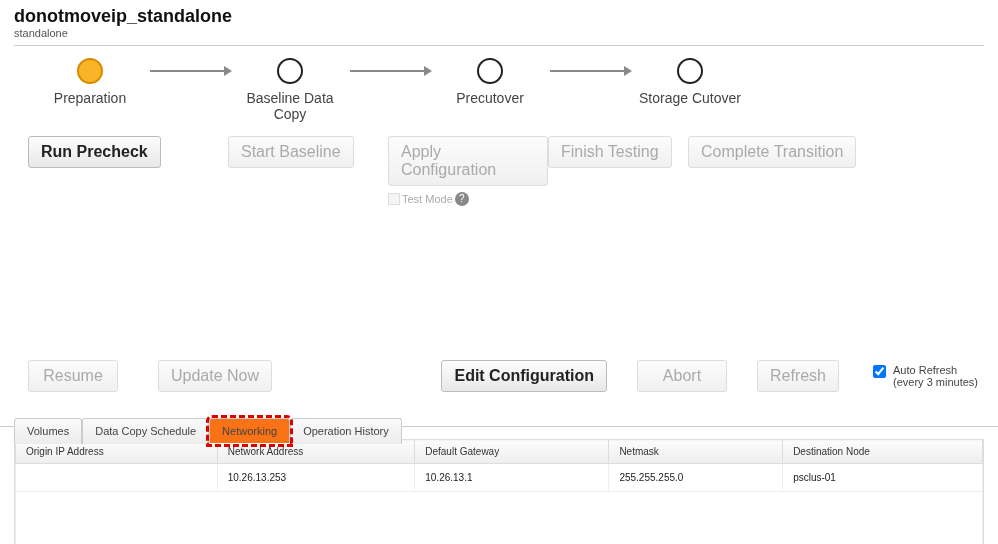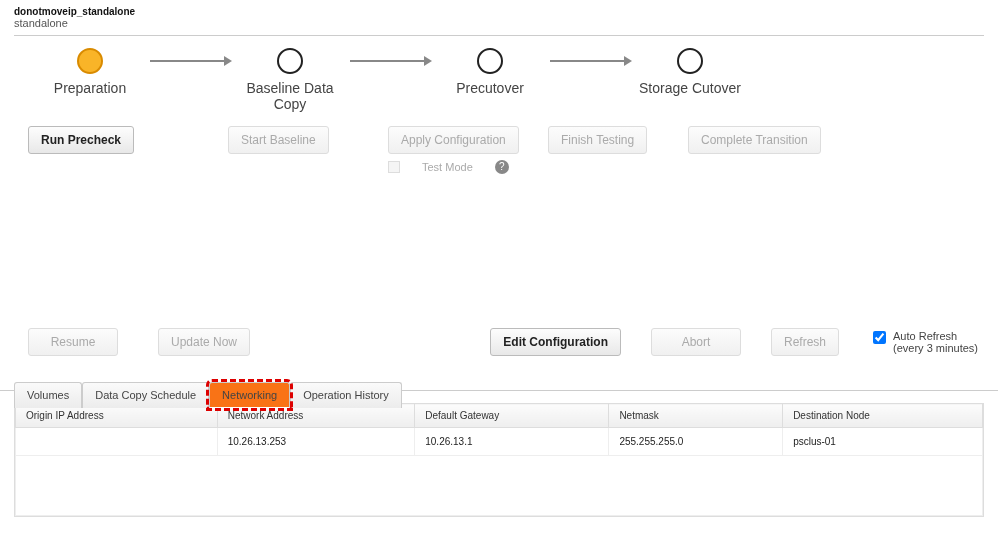--- a/index.html
+++ b/index.html
@@ -10,21 +10,21 @@
     font-size: 12px;
     color: #333;
     background: #fff;
     width: 998px;
   }
   .header {
     padding: 6px 14px 2px 14px;
   }
   .title {
     font-weight: bold;
-    font-size: 10px;
+    font-size: 18px;
     color: #111;
   }
   .subtitle {
     font-size: 11px;
     color: #555;
     padding-bottom: 4px;
   }
   .hr { border-top: 1px solid #ccc; margin: 0 14px; }
 
   .workflow {
@@ -83,39 +83,39 @@
   .btn-row .slot.s3 { width: 160px; position: relative; }
   .btn-row .slot.s4 { width: 140px; }
   .btn-row .slot.s5 { width: 180px; }
 
   .btn {
     display: inline-block;
     padding: 6px 12px;
     border: 1px solid #bbb;
     border-radius: 3px;
     background: linear-gradient(#fdfdfd, #e8e8e8);
-    font-size: 12px;
+    font-size: 16px;
     color: #222;
     cursor: pointer;
     font-weight: bold;
   }
   .btn.disabled {
     color: #aaa;
     border-color: #ddd;
     background: linear-gradient(#fcfcfc, #f0f0f0);
     cursor: default;
     font-weight: normal;
   }
   .testmode {
     margin-top: 6px;
     font-size: 11px;
     color: #aaa;
     display: flex;
     align-items: center;
-    gap: 22px;
+    gap: 2px;
   }
   .testmode .cb {
     width: 12px; height: 12px;
     border: 1px solid #ddd;
     background: #f5f5f5;
     display: inline-block;
   }
   .help-icon {
     width: 14px; height: 14px;
     border-radius: 50%;

